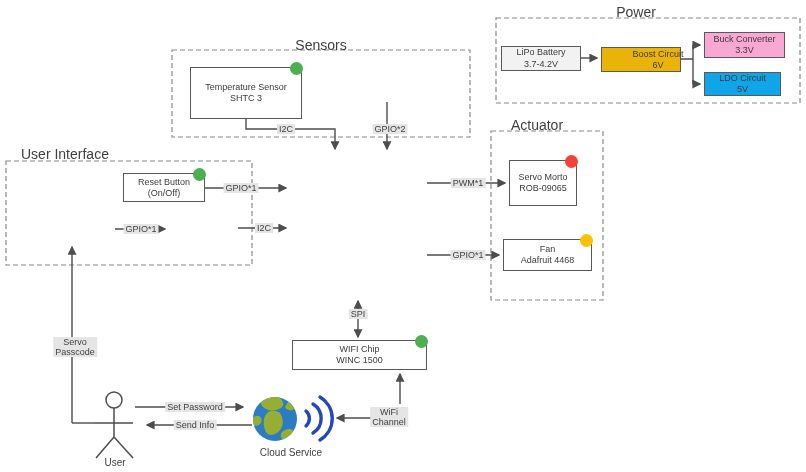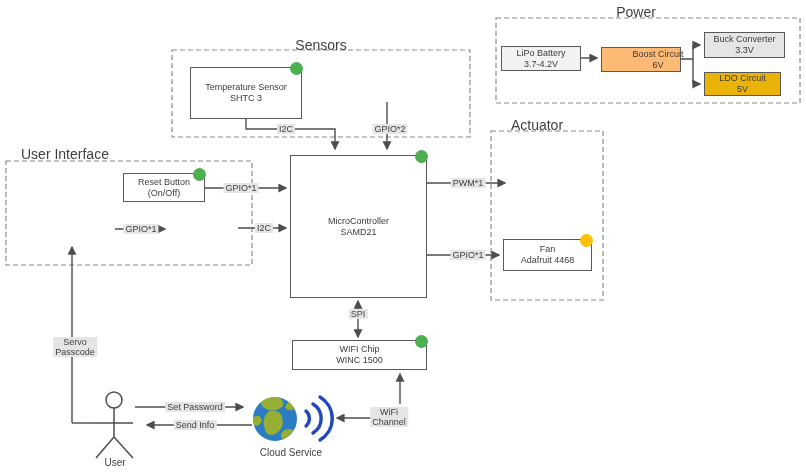--- a/index.html
+++ b/index.html
@@ -5,24 +5,24 @@
   html,body{margin:0;padding:0;background:#fff;}
   .canvas{position:relative;width:806px;height:472px;background:#ffffff;
           font-family:"Liberation Sans",sans-serif;overflow:hidden;}
   .svg-layer{position:absolute;left:0;top:0;z-index:1;}
   .section-title{position:absolute;z-index:3;font-size:14px;color:#3f3f3f;white-space:nowrap;}
   .st-center{transform:translateX(-50%);}
   .block{position:absolute;z-index:2;background:#fff;border:1px solid #595959;
          display:flex;flex-direction:column;align-items:center;justify-content:center;
          font-size:9px;line-height:11px;color:#3b3b3b;text-align:center;box-sizing:border-box;}
   .block span{display:block;white-space:nowrap;}
-  .fill-gray{background:#f2f2f2;}
-  .fill-red{background:#fdba74;padding-left:34px;}
-  .fill-green{background:#e5e5e5;}
-  .fill-amber{background:#eab308;}
+  .fill-gray{background:#f2f2f2;justify-content:space-between;}
+  .fill-red{background:#eab308;padding-left:34px;}
+  .fill-green{background:#f9a8d4;}
+  .fill-amber{background:#0ea5e9;}
   .dot{position:absolute;top:-6px;right:-2px;width:13px;height:13px;border-radius:50%;z-index:4;}
   .dot[data-status="green"]{background:#4caf50;}
   .dot[data-status="amber"]{background:#ffc107;}
   .dot[data-status="red"]{background:#f44336;}
   .wire-label{position:absolute;z-index:3;transform:translate(-50%,-50%);
               background:#e5e5e5;font-size:9px;line-height:10px;color:#3f3f3f;
               padding:0 2px;text-align:center;white-space:nowrap;}
   .wire-label span{display:block;}
   .caption{position:absolute;z-index:3;transform:translate(-50%,-50%);
            font-size:10px;color:#3f3f3f;white-space:nowrap;}
@@ -126,26 +126,26 @@
   </div>
 
   <div class="block" style="left:123px;top:173px;width:82px;height:29px">
     <span>Reset Button</span>
     <span>(On/Off)</span>
     <div class="dot" data-status="green"></div>
   </div>
 
 
 
-  <div class="block" style="left:290px;top:155px;width:137px;height:143px">
-    <span>MicroController</span>
-    <span>SAMD21</span>
-    <div class="dot" data-status="green"></div>
+
+  <div class="block" style="left:509px;top:160px;width:68px;height:46px">
+    <span>Servo Morto</span>
+    <span>ROB-09065</span>
+    <div class="dot" data-status="red"></div>
   </div>
-
 
   <div class="block" style="left:503px;top:239px;width:89px;height:32px">
     <span>Fan</span>
     <span>Adafruit 4468</span>
     <div class="dot" data-status="amber"></div>
   </div>
 
   <div class="block" style="left:292px;top:340px;width:135px;height:30px">
     <span>WIFI Chip</span>
     <span>WINC 1500</span>

